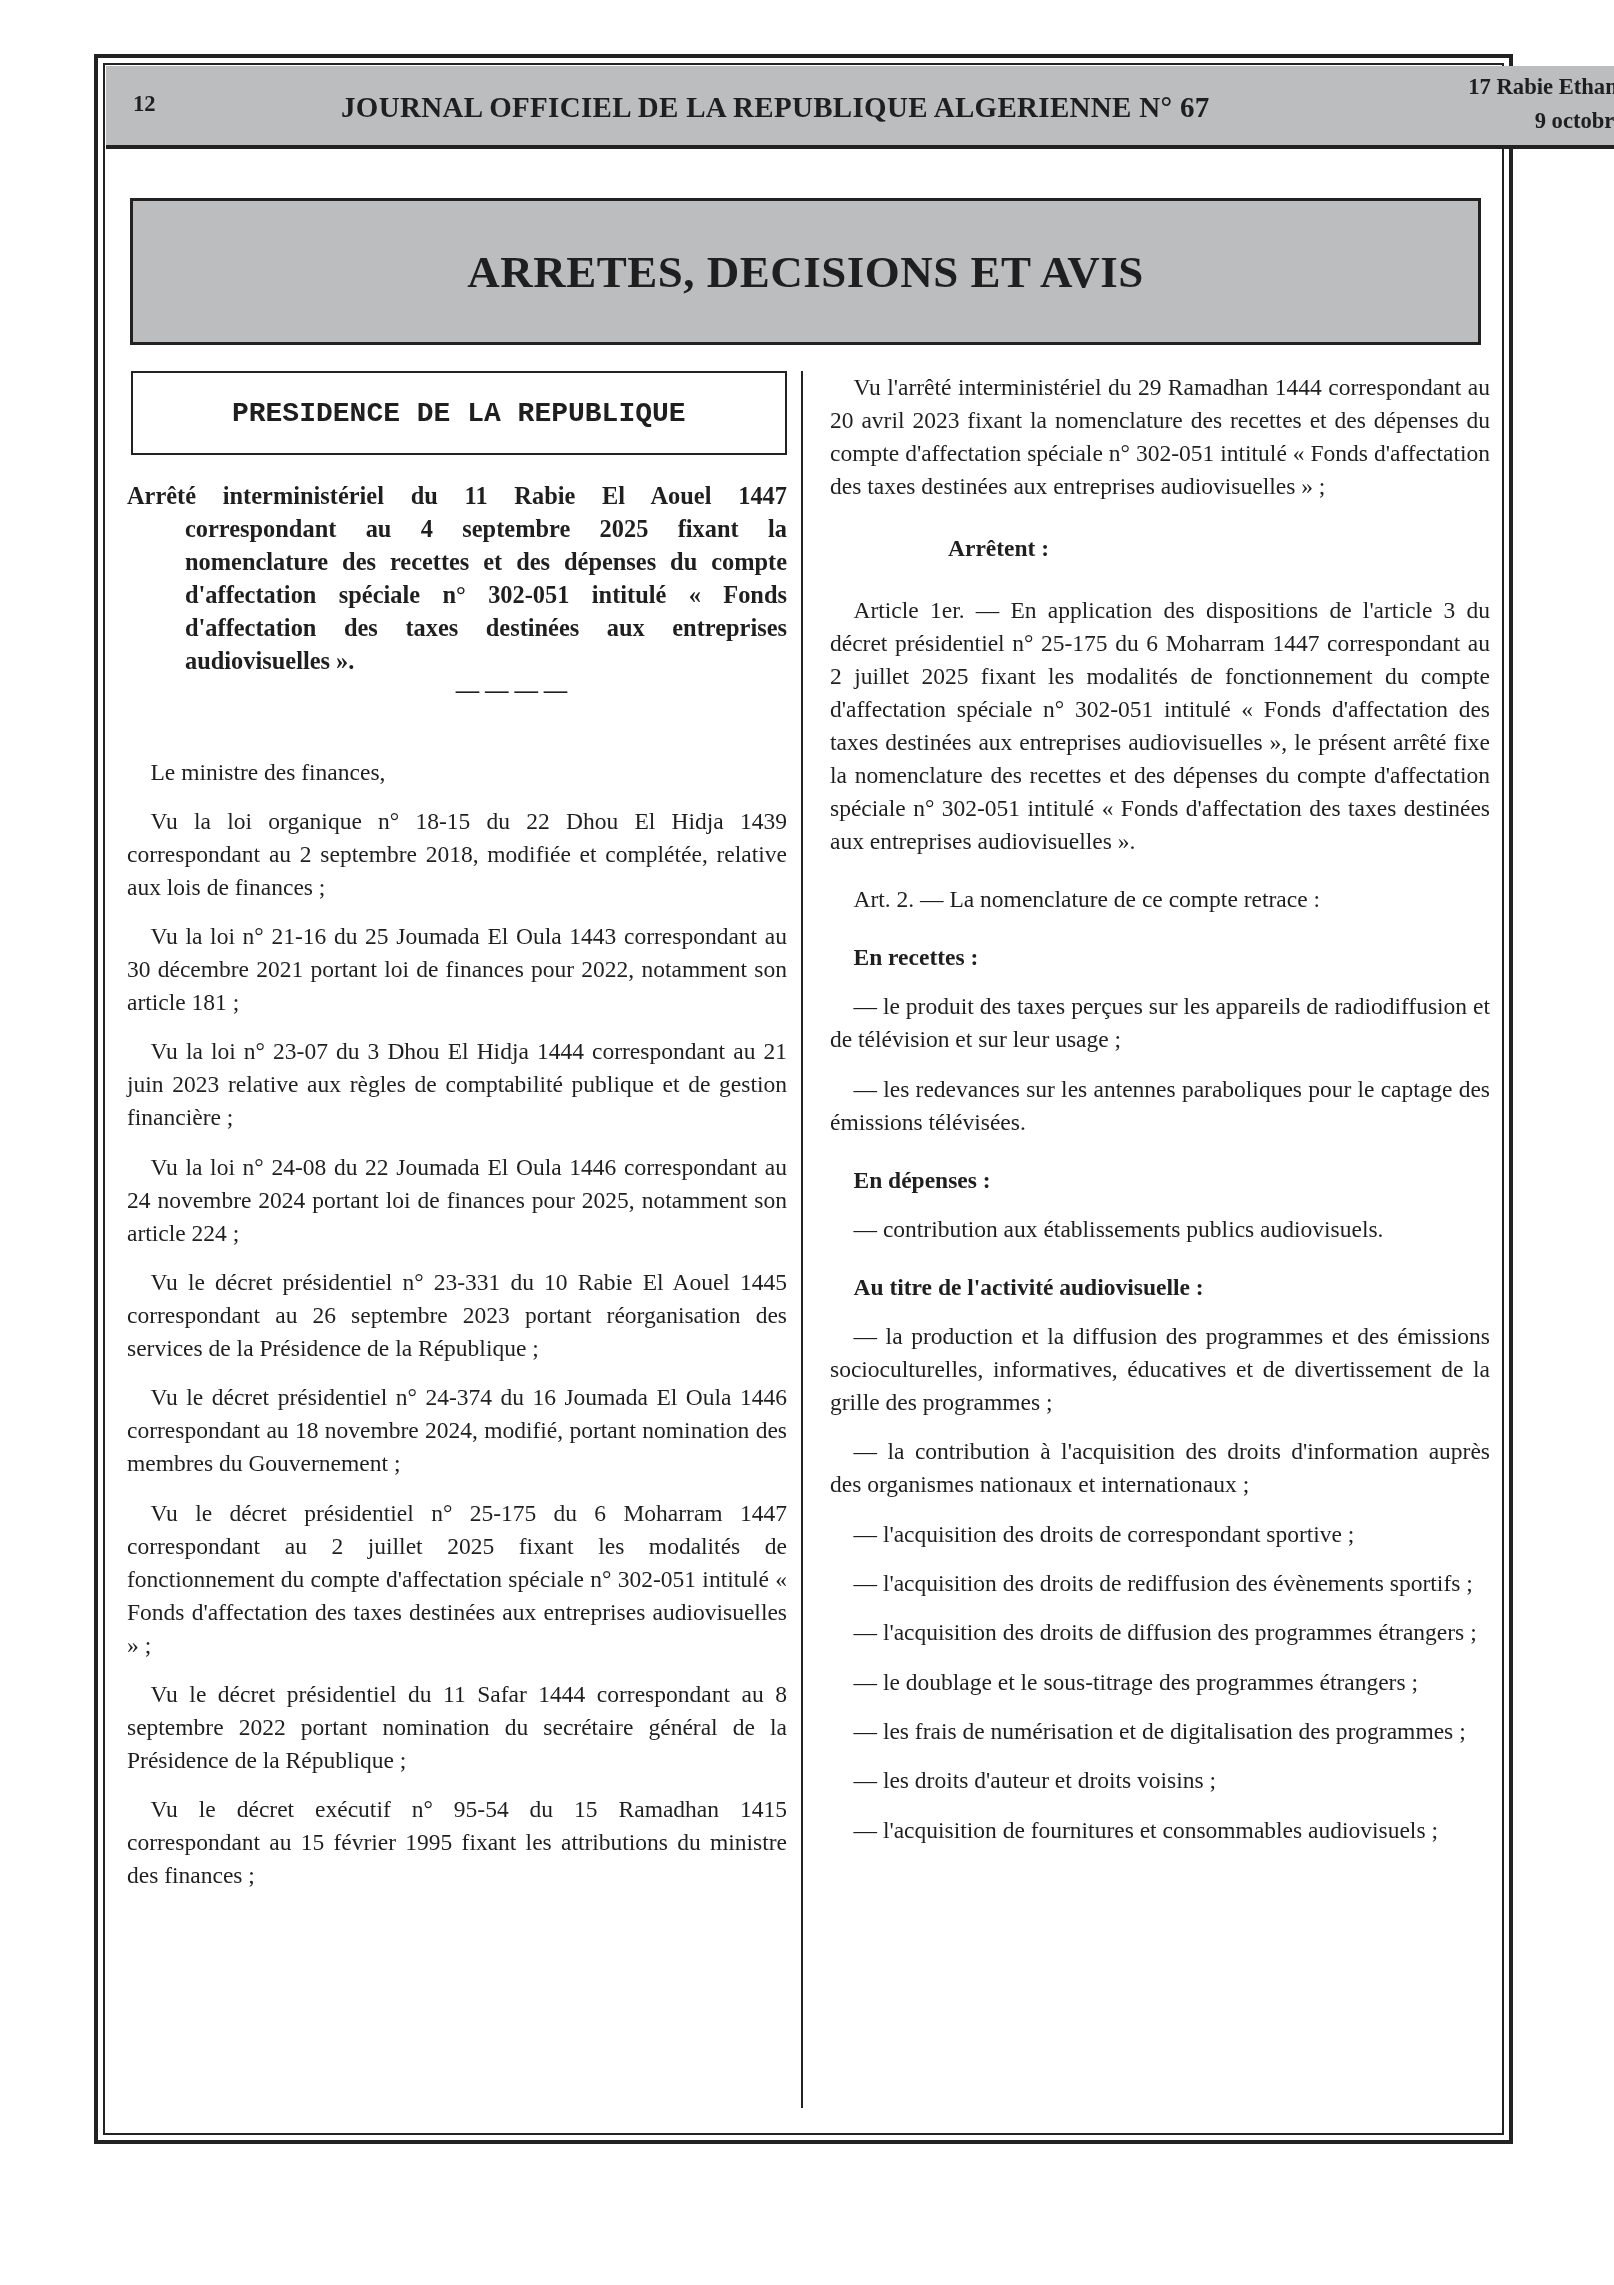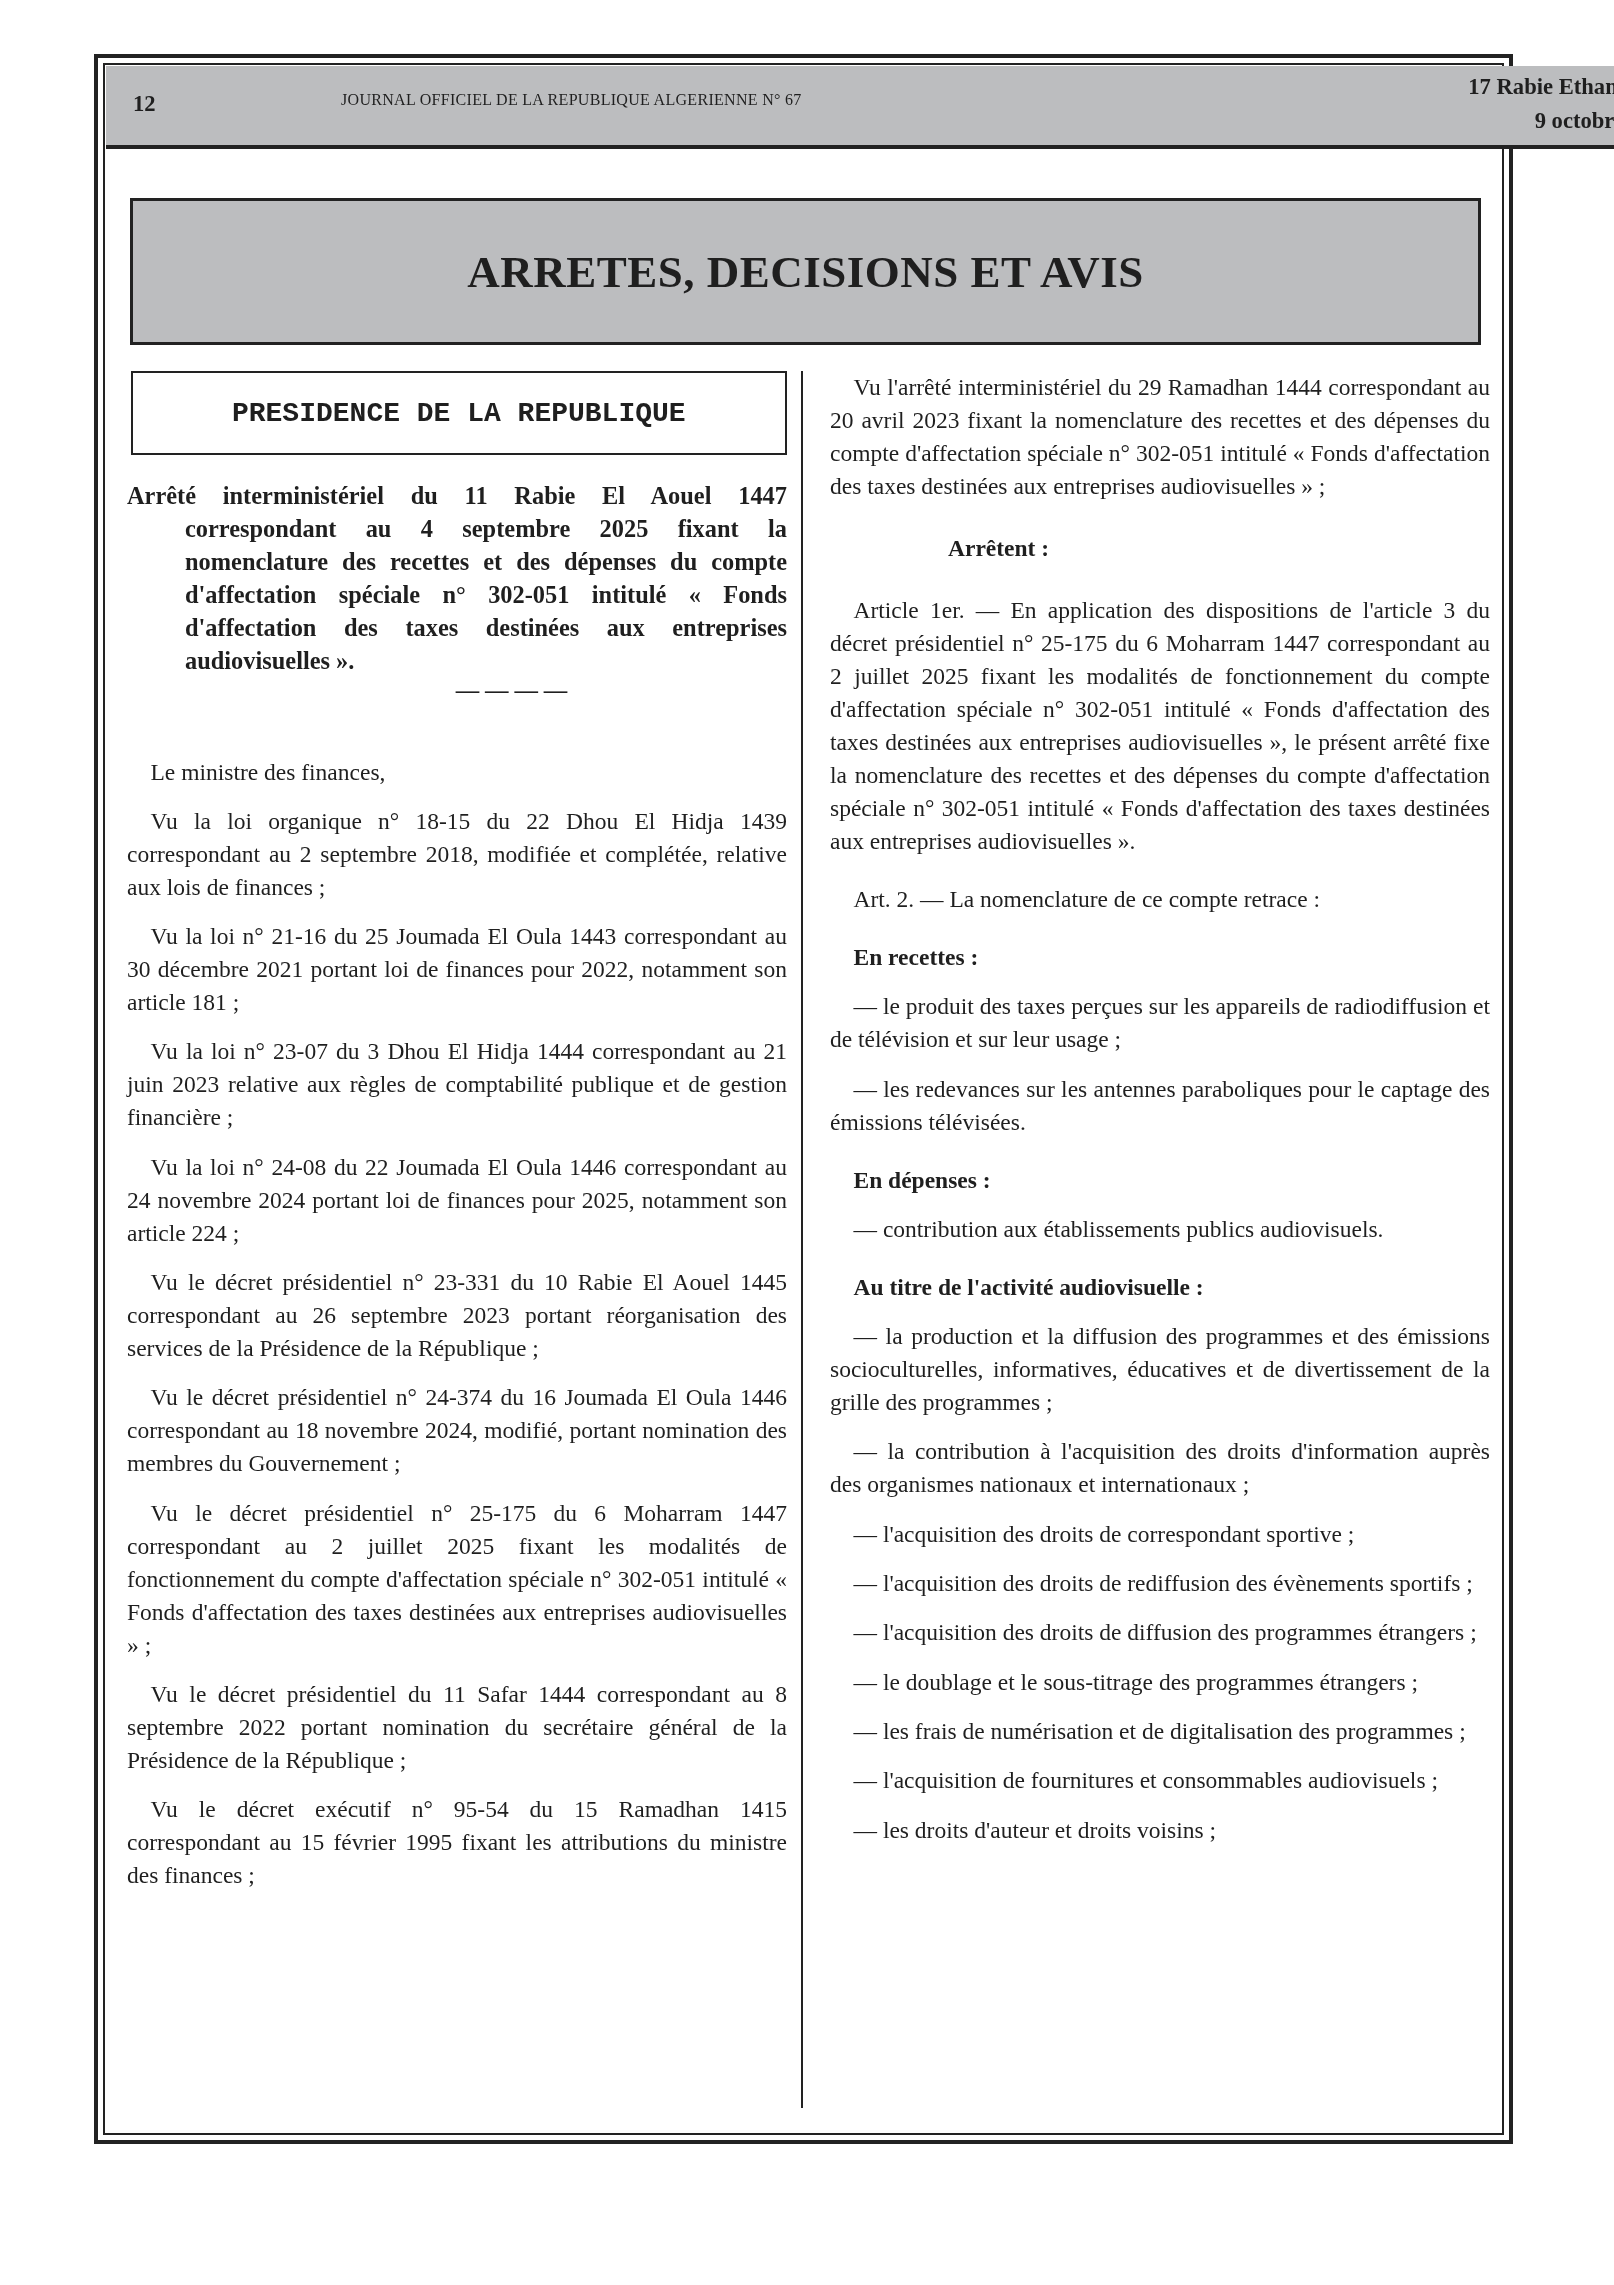--- a/index.html
+++ b/index.html
@@ -1,21 +1,21 @@
 <!DOCTYPE html>
 <html style="font-size:14.5px"><head>
 <meta charset="utf-8">
 <style>
   html, body { margin:0; padding:0; background:#ffffff; }
   body { width:1615px; height:2285px; position:relative; font-family:"Liberation Serif", serif; color:#1f1f1f; }
   .outer { position:absolute; left:94px; top:54px; width:1419px; height:2090px; border:4.5px solid #222; box-sizing:border-box; }
   .inner { position:absolute; left:103px; top:63px; width:1401px; height:2072px; border:2.7px solid #222; box-sizing:border-box; }
   .header { position:absolute; left:106px; top:66px; width:1576px; height:83px; background:#bcbdbf; border-bottom:4.5px solid #222; box-sizing:border-box; }
   .hdr-page { position:absolute; left:27px; top:25px; font-size:22.6px; font-weight:bold; }
-  .hdr-title { position:absolute; left:235px; top:25px; font-size:16px; font-weight:normal; letter-spacing:0.3px; }
+  .hdr-title { position:absolute; left:235px; top:25px; font-size:29px; font-weight:bold; letter-spacing:0.3px; }
   .hdr-date { position:absolute; right:7.2px; top:3.6px; text-align:right; font-size:22.6px; font-weight:bold; line-height:34px; }
   .section-banner { position:absolute; left:130px; top:198px; width:1351px; height:147px; background:#bcbdbf; border:3.6px solid #222; box-sizing:border-box; display:flex; align-items:center; justify-content:center; }
   .section-banner span { font-size:45px; font-weight:bold; letter-spacing:0.5px; }
   .col { position:absolute; top:371px; width:660px; font-size:23.5px; line-height:33px; text-align:justify; }
   .col-left { left:127px; }
   .col-right { left:830px;font-family:Liberation Serif, serif; }
   .col-divider { position:absolute; left:801px; top:371px; width:1.8px; height:1737px; background:#222; }
   .inst-box { border:2.7px solid #222; height:80px; display:flex; align-items:center; justify-content:center; margin:0 0 23.5px 3.6px; }
   .inst-box span { font-size:28px; font-weight:bold;font-family:Liberation Mono, monospace; }
   .decree-title { font-weight:bold; font-size:24.4px; line-height:33px; padding-left:58px; text-indent:-58px; text-align:justify; margin:0; }
@@ -75,16 +75,16 @@
   <div class="sub-head gap">En dépenses :</div>
   <p>— contribution aux établissements publics audiovisuels.</p>
   <div class="sub-head gap">Au titre de l'activité audiovisuelle :</div>
   <p>— la production et la diffusion des programmes et des émissions socioculturelles, informatives, éducatives et de divertissement de la grille des programmes ;</p>
   <p>— la contribution à l'acquisition des droits d'information auprès des organismes nationaux et internationaux ;</p>
   <p>— l'acquisition des droits de correspondant sportive ;</p>
   <p>— l'acquisition des droits de rediffusion des évènements sportifs ;</p>
   <p>— l'acquisition des droits de diffusion des programmes étrangers ;</p>
   <p>— le doublage et le sous-titrage des programmes étrangers ;</p>
   <p>— les frais de numérisation et de digitalisation des programmes ;</p>
+  <p>— les droits d'auteur et droits voisins ;</p>
   <p>— l'acquisition de fournitures et consommables audiovisuels ;</p>
-  <p>— les droits d'auteur et droits voisins ;</p>
 </div>
 
 
 </body></html>

